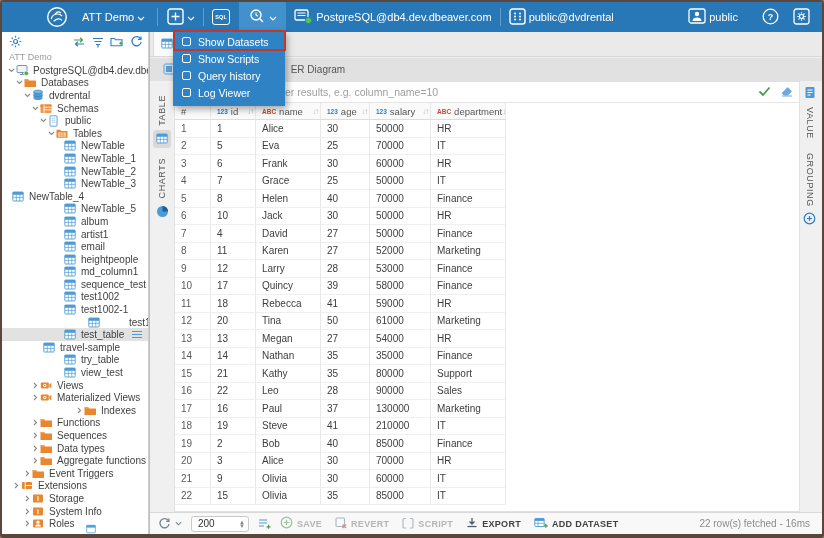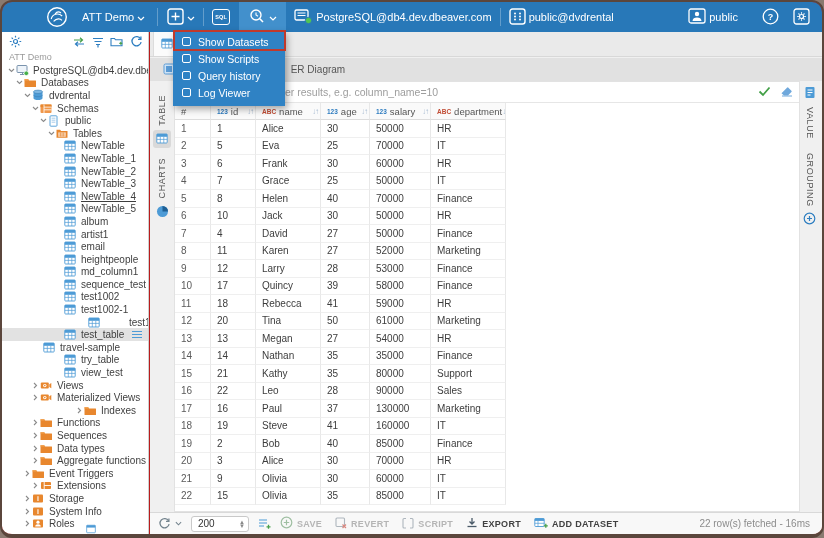--- a/index.html
+++ b/index.html
@@ -1,17 +1,17 @@
 <!DOCTYPE html>
 <html><head>
 <meta charset="utf-8">
 <style>
   html,body{margin:0;padding:0;background:#8a7a70;font-family:"Liberation Sans",sans-serif;}
   *{box-sizing:border-box;}
-  .window{position:relative;width:824px;height:538px;background:#b91c1c;border:2px solid #5b463c;border-bottom-width:4px;border-radius:12px;overflow:hidden;}
+  .window{position:relative;width:824px;height:538px;background:#7dd3fc;border:2px solid #5b463c;border-bottom-width:4px;border-radius:4px;overflow:hidden;}
 
   
   .topbar{position:absolute;top:0;left:0;right:0;height:30px;background:#2878b8;display:flex;align-items:center;color:#fff;font-size:11px;z-index:20;}
   .topbar .sep{width:1px;height:18px;background:rgba(255,255,255,.28);}
   .tb-txt{color:#fff;white-space:nowrap;}
   .tb-btn{display:flex;align-items:center;gap:3px;cursor:pointer;height:30px;padding:0 4px;}
   .tb-btn.active{background:#4290cc;padding:0 9px;}
   .sqlbox{width:18px;height:16px;border:1.4px solid #fff;border-radius:3px;display:flex;align-items:center;justify-content:center;font-size:5.5px;font-weight:bold;letter-spacing:.2px;}
   .spacer{flex:1;}
 
@@ -313,21 +313,21 @@
           <span class="chev"></span>
           <span class="ticon">
             <svg width="12" height="11" viewBox="0 0 12 11">
               <rect x="0.8" y="1" width="10.4" height="9" rx="0.8" fill="#fff" stroke="#4d9bd6" stroke-width="0.9"></rect>
               <rect x="0.8" y="1" width="10.4" height="2.8" fill="#4d9bd6"></rect>
               <path d="M0.8 6.4h10.4M4.3 3.8v6.2M7.8 3.8v6.2" stroke="#4d9bd6" stroke-width="0.7"></path>
             </svg>
           </span>
           <span class="tlabel">NewTable_3</span>
         </div>
-        <div class="tree-row" style="padding-left: 52px; text-decoration: underline;">
+        <div class="tree-row" style="">
           <span class="chev"></span>
           <span class="ticon">
             <svg width="12" height="11" viewBox="0 0 12 11">
               <rect x="0.8" y="1" width="10.4" height="9" rx="0.8" fill="#fff" stroke="#4d9bd6" stroke-width="0.9"></rect>
               <rect x="0.8" y="1" width="10.4" height="2.8" fill="#4d9bd6"></rect>
               <path d="M0.8 6.4h10.4M4.3 3.8v6.2M7.8 3.8v6.2" stroke="#4d9bd6" stroke-width="0.7"></path>
             </svg>
           </span>
           <span class="tlabel">NewTable_4</span>
         </div>
@@ -597,21 +597,21 @@
             </svg>
           </span>
           <span class="ticon">
             <svg width="12" height="11" viewBox="0 0 12 11">
               <path d="M0.5 2.2h3.6l1.1 1.4h6.3a.6.6 0 0 1 .6.6v5.2a.6.6 0 0 1-.6.6H1.1a.6.6 0 0 1-.6-.6z" fill="#e8872e"></path>
               <path d="M0.5 2.2h3.6l1.1 1.4H0.5z" fill="#f2a24f"></path>
             </svg>
           </span>
           <span class="tlabel">Event Triggers</span>
         </div>
-        <div class="tree-row" style="padding-left: 28px;">
+        <div class="tree-row" style="padding-left: 9px;">
           <span class="chev">
             <svg width="5" height="7" viewBox="0 0 5 7">
               <path d="M1 1l2.5 2.5L1 6" fill="none" stroke="#8b8b8b" stroke-width="1.1"></path>
             </svg>
           </span>
           <span class="ticon">
             <svg width="12" height="11" viewBox="0 0 12 11">
               <rect x="1" y="2" width="10" height="7" rx="1" fill="#e8872e"></rect>
               <path d="M4.2 2v7M4.2 5.5H11" stroke="#fff" stroke-width="0.9"></path>
             </svg>
@@ -895,21 +895,21 @@
             <div class="gcell" style="width: 65px;">Paul</div>
             <div class="gcell" style="width: 49px;">37</div>
             <div class="gcell" style="width: 61px;">130000</div>
             <div class="gcell" style="width: 75px;">Marketing</div>
           </div>
           <div class="grow">
             <div class="gcell rncell" style="width: 36px;">18</div>
             <div class="gcell" style="width: 45px;">19</div>
             <div class="gcell" style="width: 65px;">Steve</div>
             <div class="gcell" style="width: 49px;">41</div>
-            <div class="gcell" style="width: 61px;">160000</div>
+            <div class="gcell" style="width: 61px;">210000</div>
             <div class="gcell" style="width: 75px;">IT</div>
           </div>
           <div class="grow">
             <div class="gcell rncell" style="width: 36px;">19</div>
             <div class="gcell" style="width: 45px;">2</div>
             <div class="gcell" style="width: 65px;">Bob</div>
             <div class="gcell" style="width: 49px;">40</div>
             <div class="gcell" style="width: 61px;">85000</div>
             <div class="gcell" style="width: 75px;">Finance</div>
           </div>

